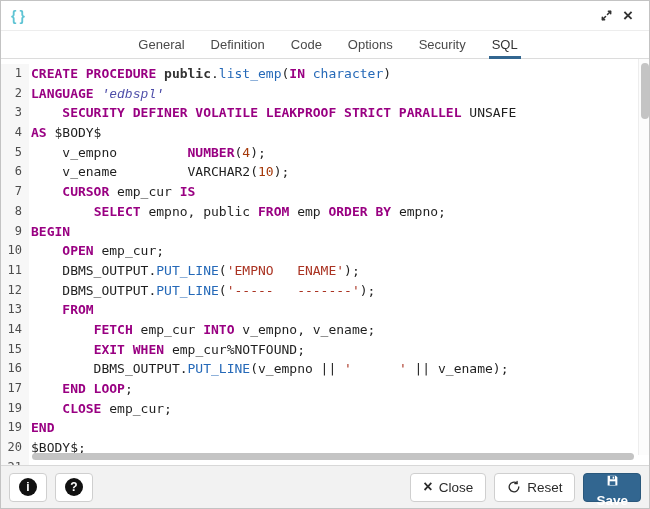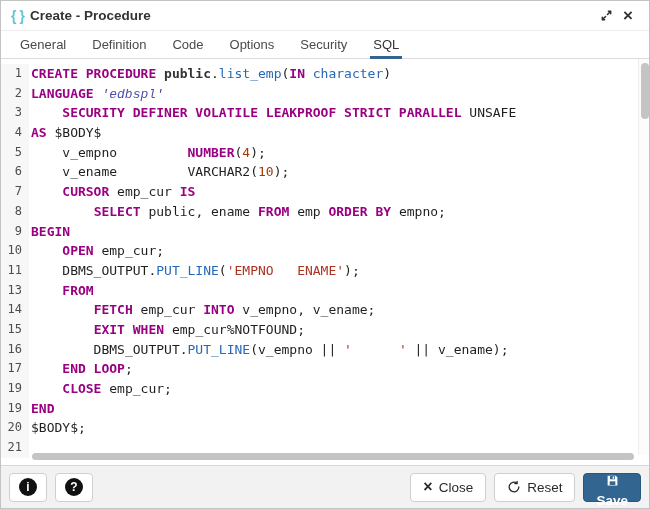--- a/index.html
+++ b/index.html
@@ -15,21 +15,21 @@
   .titlebar{position:absolute; left:0; top:0; right:0; height:30px; background:#fff;
     display:flex; align-items:center; padding:0 10px; border-bottom:1px solid #ededed;}
   .braces-icon{color:var(--braces); font-weight:bold; font-size:14px; letter-spacing:1px; margin-right:4px;}
   .title-text{font-size:13.5px; font-weight:bold; color:#333;}
   .titlebar-spacer{flex:1;}
   .tb-btn{width:22px;height:22px;display:flex;align-items:center;justify-content:center;color:#333;cursor:pointer;}
   .close-x{font-size:17px; font-weight:bold; color:#333; line-height:1;}
 
   
   .tabbar{position:absolute; left:0; top:30px; right:0; height:28px; background:#fff;
-    display:flex; align-items:stretch; padding-left:6px; border-bottom:1px solid #dcdcdc;}
+    display:flex; align-items:stretch; padding-left:6px; border-bottom:1px solid #dcdcdc;justify-content:center;}
   .tab{display:flex; align-items:center; padding:0 13px; font-size:13px; color:#4a4a4a;
     position:relative; cursor:pointer;}
   .tab.active{color:#333;}
   .tab.active::after{content:""; position:absolute; left:10px; right:10px; bottom:-1px;
     height:3px; background:var(--accent);}
 
   
   .editor{position:absolute; left:0; top:58px; right:0; bottom:43px; background:#fff; overflow:hidden;}
   .code-scroller{position:absolute; inset:0; overflow:hidden;}
   .code-line{display:flex; height:19.7px; line-height:19.7px; white-space:pre;
@@ -64,21 +64,20 @@
   .btn .x-glyph{font-size:16px; font-weight:bold; line-height:1; color:#2b2b2b;}
   .btn-save{background:var(--accent); border-color:#2a587c; color:#fff; font-weight:bold;flex-direction:column;}
 </style>
 </head>
 <body>
 
 <div class="dialog">
 
   <div class="titlebar">
     <span class="braces-icon">{ }</span>
-    <span class="title-text">Create - Procedure</span>
     <span class="titlebar-spacer"></span>
     <span class="tb-btn">
       <svg width="13" height="13" viewBox="0 0 14 14" fill="none" stroke="#333" stroke-width="1.6" stroke-linecap="round" stroke-linejoin="round">
         <path d="M9 2.5h2.5V5"></path>
           <path d="M11.2 2.8 8 6"></path>
         <path d="M5 11.5H2.5V9"></path>
           <path d="M2.8 11.2 6 8"></path>
       </svg>
     </span>
     <span class="tb-btn">
@@ -98,24 +97,25 @@
   <div class="editor">
     <div class="code-scroller">
       <div class="code-area">
           <div class="code-line"><div class="gutter-no">1</div><div class="line-text"><span class="tk-k">CREATE PROCEDURE</span><span class="tk-p"> </span><span class="tk-b">public</span><span class="tk-p">.</span><span class="tk-d">list_emp</span><span class="tk-p">(</span><span class="tk-k">IN</span><span class="tk-p"> </span><span class="tk-d">character</span><span class="tk-p">)</span></div></div>
           <div class="code-line"><div class="gutter-no">2</div><div class="line-text"><span class="tk-k">LANGUAGE</span><span class="tk-p"> </span><span class="tk-a">'edbspl'</span></div></div>
           <div class="code-line"><div class="gutter-no">3</div><div class="line-text"><span class="tk-p">    </span><span class="tk-k">SECURITY DEFINER VOLATILE LEAKPROOF STRICT PARALLEL</span><span class="tk-p"> UNSAFE</span></div></div>
           <div class="code-line"><div class="gutter-no">4</div><div class="line-text"><span class="tk-k">AS</span><span class="tk-p"> $BODY$</span></div></div>
           <div class="code-line"><div class="gutter-no">5</div><div class="line-text"><span class="tk-p">    v_empno         </span><span class="tk-k">NUMBER</span><span class="tk-p">(</span><span class="tk-n">4</span><span class="tk-p">);</span></div></div>
           <div class="code-line"><div class="gutter-no">6</div><div class="line-text"><span class="tk-p">    v_ename         VARCHAR2(</span><span class="tk-n">10</span><span class="tk-p">);</span></div></div>
           <div class="code-line"><div class="gutter-no">7</div><div class="line-text"><span class="tk-p">    </span><span class="tk-k">CURSOR</span><span class="tk-p"> emp_cur </span><span class="tk-k">IS</span></div></div>
-          <div class="code-line"><div class="gutter-no">8</div><div class="line-text"><span class="tk-p">        </span><span class="tk-k">SELECT</span><span class="tk-p"> public, ename </span><span class="tk-k">FROM</span><span class="tk-p"> emp </span><span class="tk-k">ORDER BY</span><span class="tk-p"> empno;</span></div></div>
+          <div class="code-line"><div class="gutter-no">8</div><div class="line-text"><span class="tk-p">        </span><span class="tk-k">SELECT</span><span class="tk-p"> empno, public </span><span class="tk-k">FROM</span><span class="tk-p"> emp </span><span class="tk-k">ORDER BY</span><span class="tk-p"> empno;</span></div></div>
           <div class="code-line"><div class="gutter-no">9</div><div class="line-text"><span class="tk-k">BEGIN</span></div></div>
           <div class="code-line"><div class="gutter-no">10</div><div class="line-text"><span class="tk-p">    </span><span class="tk-k">OPEN</span><span class="tk-p"> emp_cur;</span></div></div>
           <div class="code-line"><div class="gutter-no">11</div><div class="line-text"><span class="tk-p">    DBMS_OUTPUT.</span><span class="tk-d">PUT_LINE</span><span class="tk-p">(</span><span class="tk-s">'EMPNO   ENAME'</span><span class="tk-p">);</span></div></div>
+          <div class="code-line"><div class="gutter-no">12</div><div class="line-text"><span class="tk-p">    DBMS_OUTPUT.</span><span class="tk-d">PUT_LINE</span><span class="tk-p">(</span><span class="tk-s">'-----   -------'</span><span class="tk-p">);</span></div></div>
           <div class="code-line"><div class="gutter-no">13</div><div class="line-text"><span class="tk-p">    </span><span class="tk-k">FROM</span></div></div>
           <div class="code-line"><div class="gutter-no">14</div><div class="line-text"><span class="tk-p">        </span><span class="tk-k">FETCH</span><span class="tk-p"> emp_cur </span><span class="tk-k">INTO</span><span class="tk-p"> v_empno, v_ename;</span></div></div>
           <div class="code-line"><div class="gutter-no">15</div><div class="line-text"><span class="tk-p">        </span><span class="tk-k">EXIT WHEN</span><span class="tk-p"> emp_cur%NOTFOUND;</span></div></div>
           <div class="code-line"><div class="gutter-no">16</div><div class="line-text"><span class="tk-p">        DBMS_OUTPUT.</span><span class="tk-d">PUT_LINE</span><span class="tk-p">(v_empno || </span><span class="tk-s">'      '</span><span class="tk-p"> || v_ename);</span></div></div>
           <div class="code-line"><div class="gutter-no">17</div><div class="line-text"><span class="tk-p">    </span><span class="tk-k">END LOOP</span><span class="tk-p">;</span></div></div>
           <div class="code-line"><div class="gutter-no">19</div><div class="line-text"><span class="tk-p">    </span><span class="tk-k">CLOSE</span><span class="tk-p"> emp_cur;</span></div></div>
           <div class="code-line"><div class="gutter-no">19</div><div class="line-text"><span class="tk-k">END</span></div></div>
           <div class="code-line"><div class="gutter-no">20</div><div class="line-text"><span class="tk-p">$BODY$;</span></div></div>
           <div class="code-line"><div class="gutter-no">21</div><div class="line-text"></div></div>
         </div>

